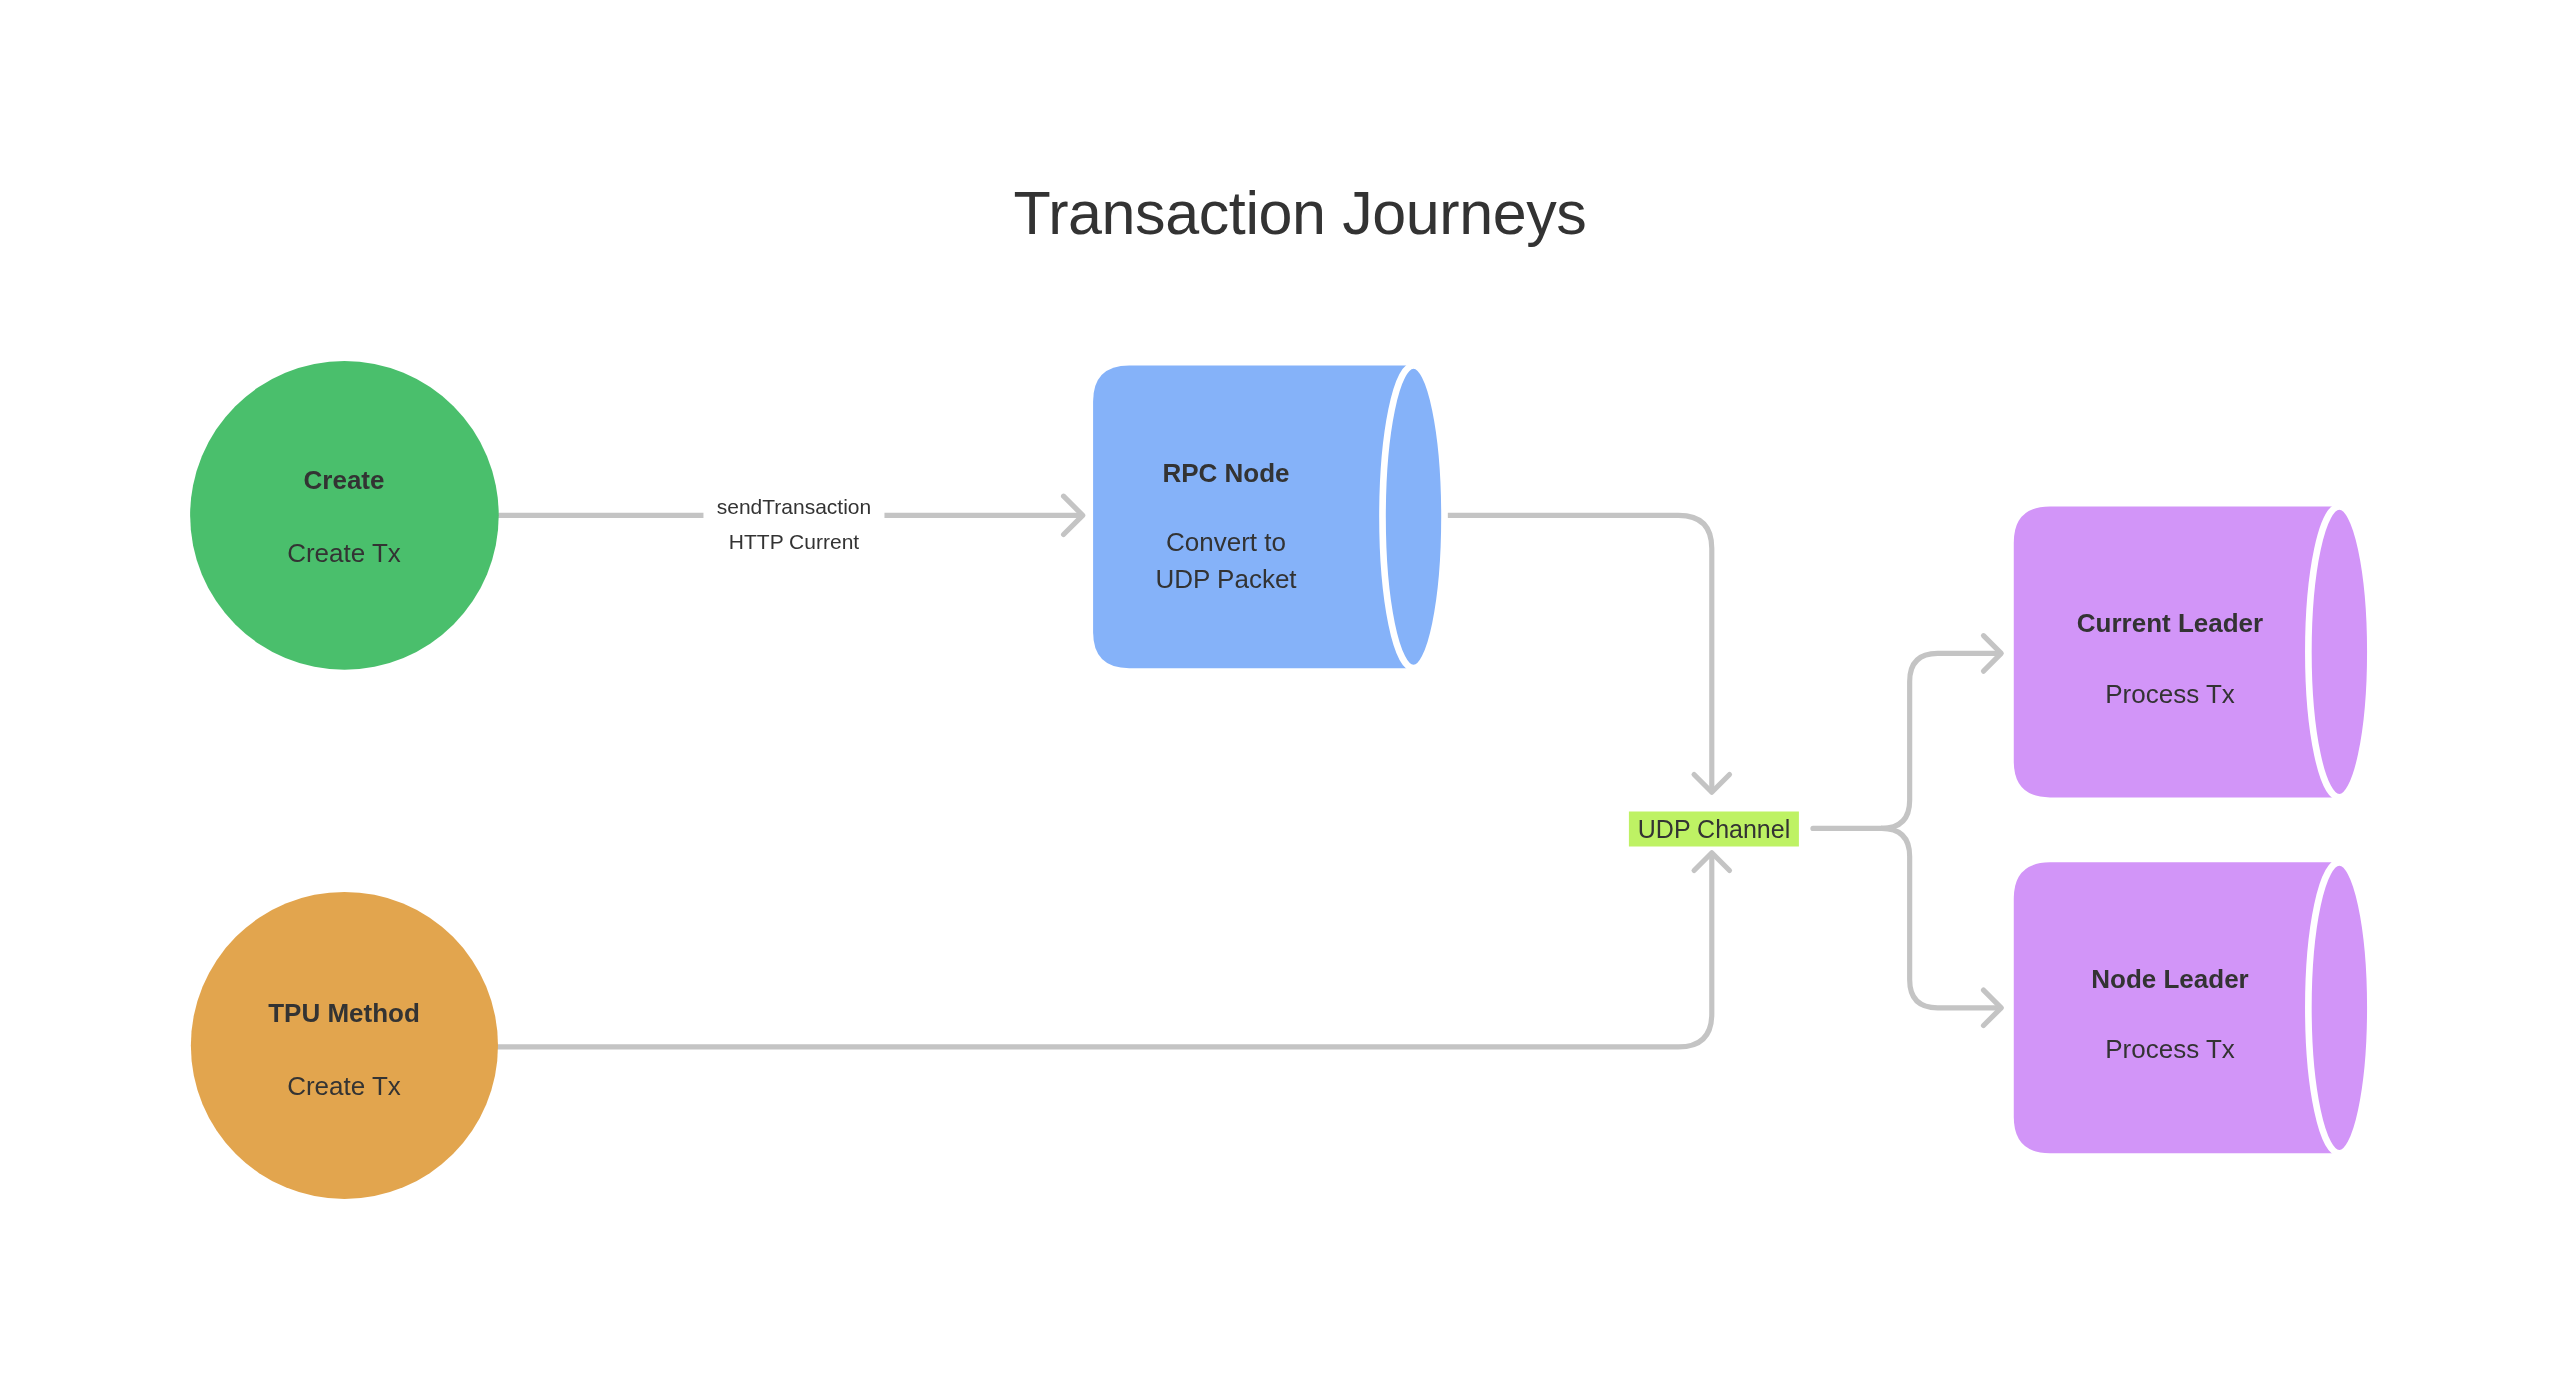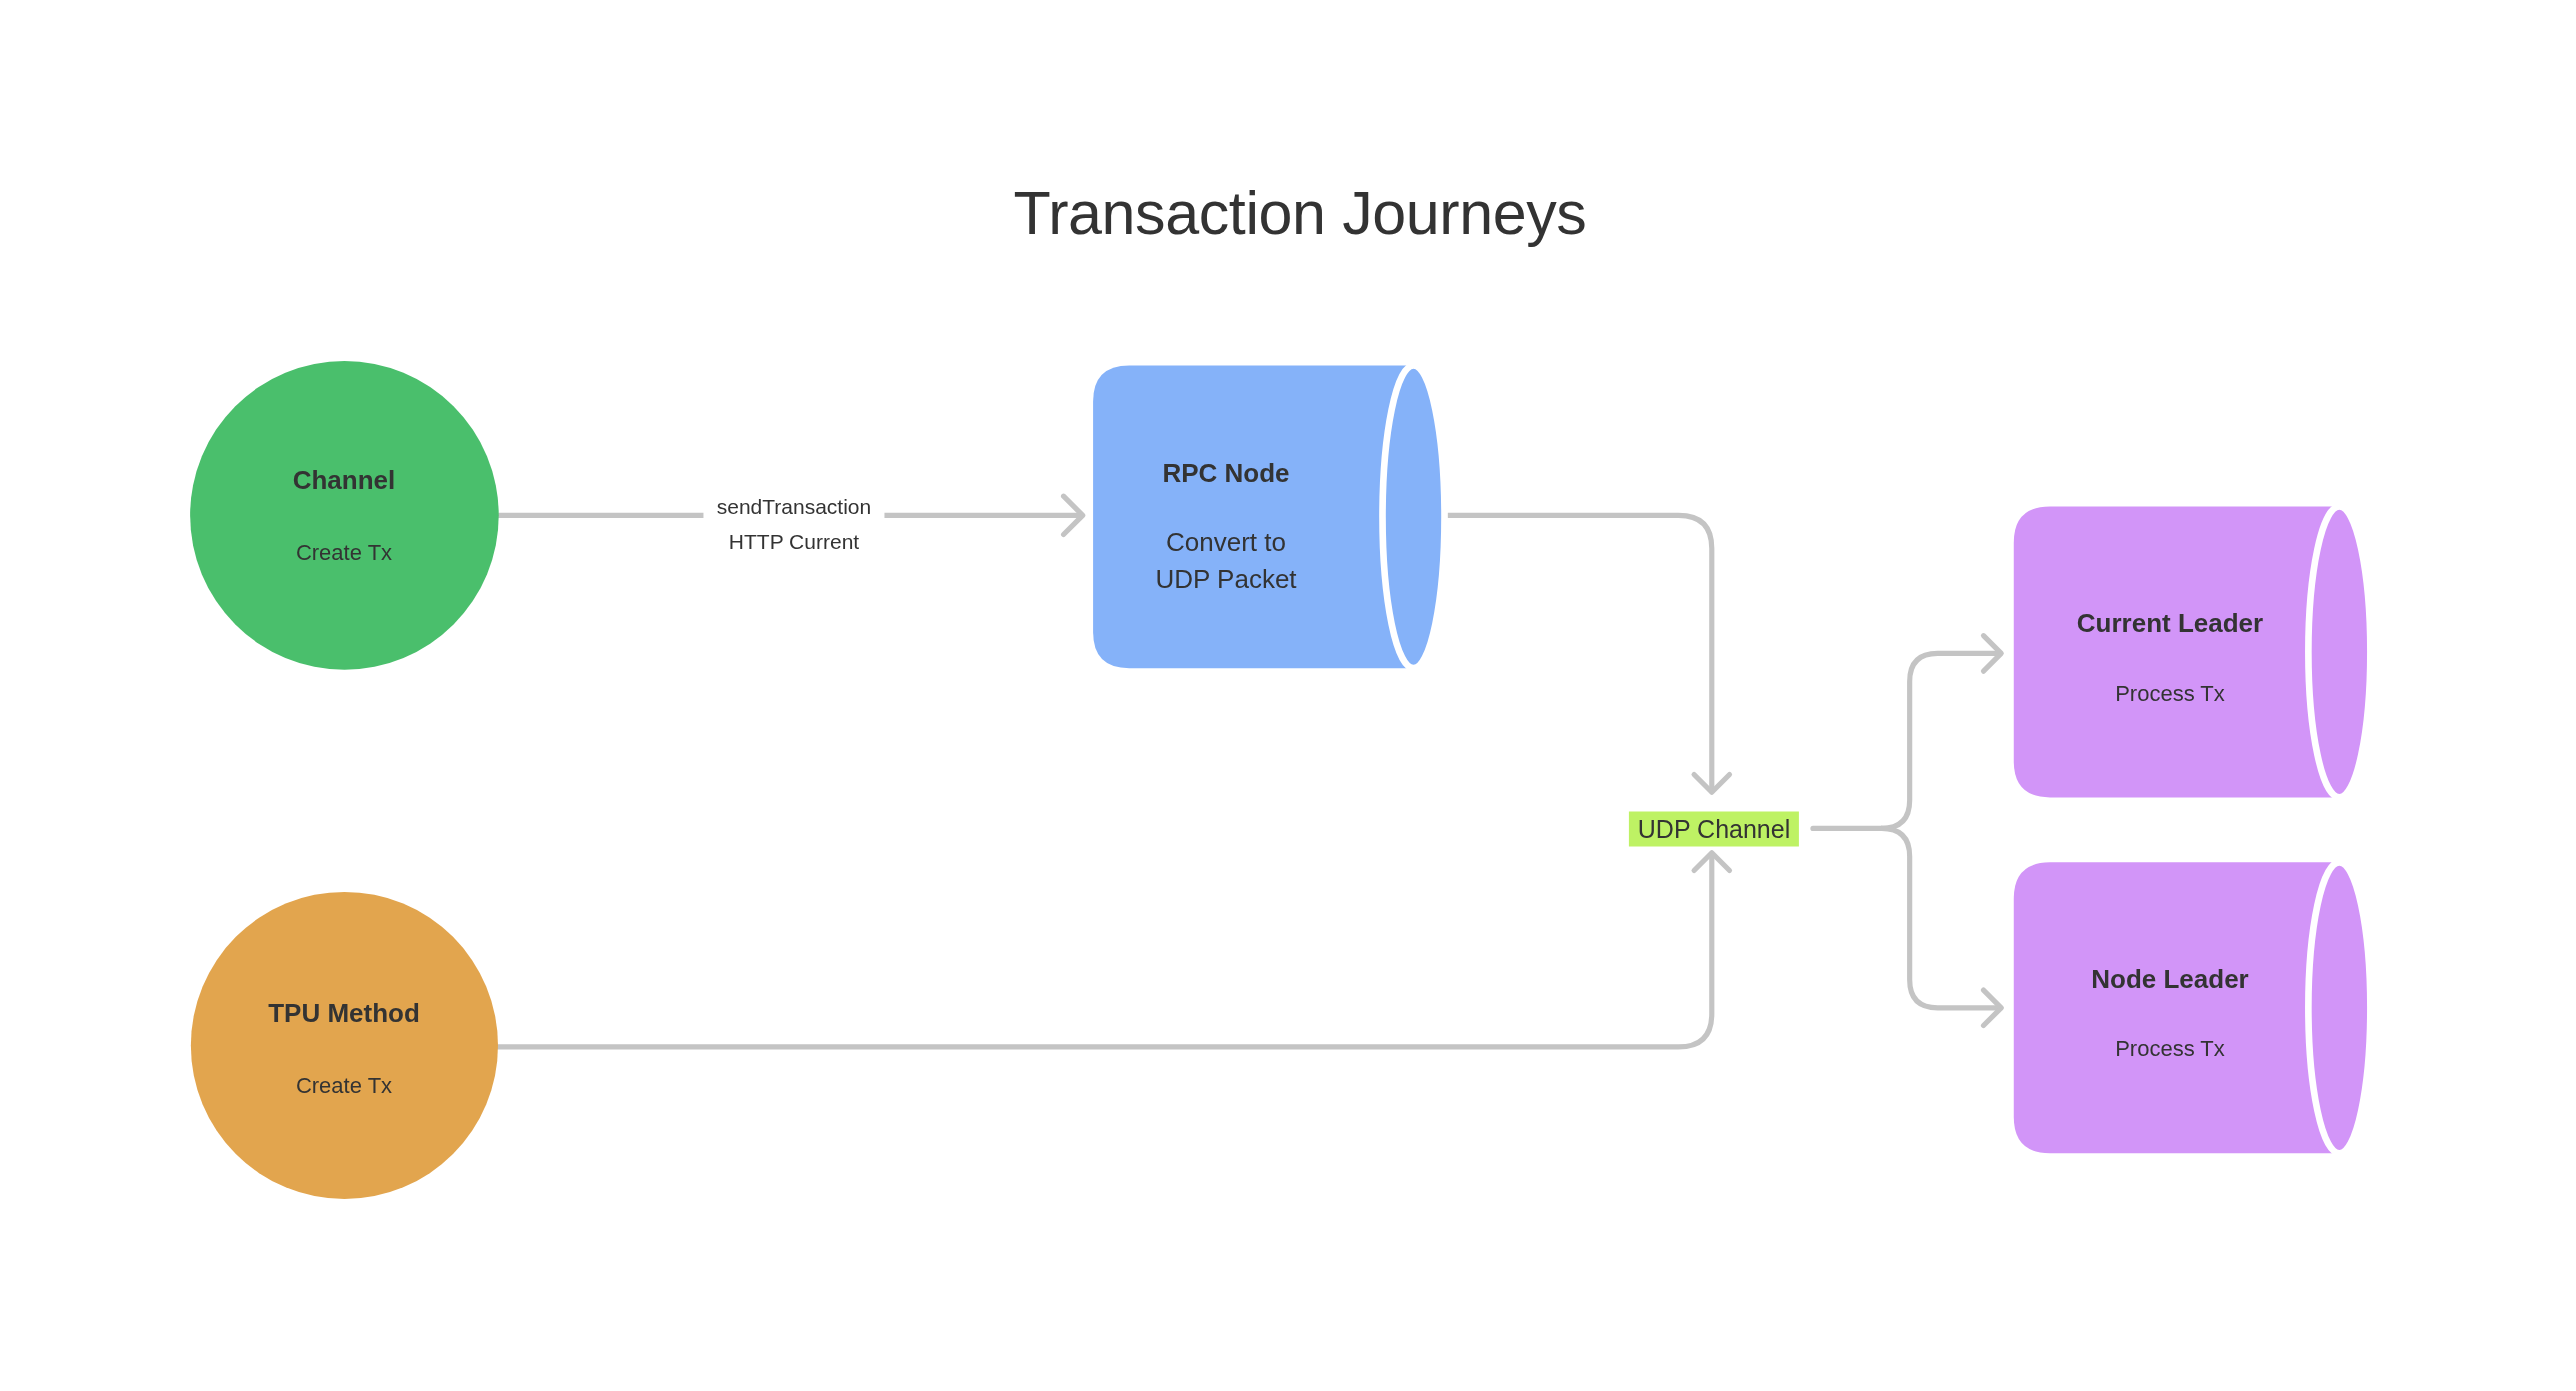--- a/index.html
+++ b/index.html
@@ -45,21 +45,21 @@
   .page-title {
     font-size: 61px;
     font-weight: 500;
     letter-spacing: -0.4px;
   }
   .node-title {
     font-size: 26px;
     font-weight: 700;
   }
   .node-subtitle {
-    font-size: 22px;
+    font-size: 26px;
     font-weight: 400;
   }
   .node-subtitle-block {
     font-size: 26px;
     font-weight: 400;
     line-height: 37px;
   }
   .edge-label {
     font-size: 21px;
     font-weight: 400;
@@ -119,21 +119,21 @@
     </g>
 
     <g transform="translate(2723,1165)">
       <path style="fill:var(--leader_fill)" d="M 445 3 L 53 3 Q 4 3 4 52 L 4 348 Q 4 397 53 397 L 445 397 Z"></path>
       <ellipse class="cap-ellipse" style="fill:var(--leader_fill)" cx="445" cy="200" rx="42" ry="197"></ellipse>
     </g>
   </svg>
 
   <div class="label page-title" style="left:1300px; top:213px;">Transaction Journeys</div>
 
-  <div class="label node-title" style="left:344px; top:480px;">Channel</div>
+  <div class="label node-title" style="left:344px; top:480px;">Create</div>
   <div class="label node-subtitle" style="left:344px; top:553px;">Create Tx</div>
 
   <div class="label node-title" style="left:344px; top:1013px;">TPU Method</div>
   <div class="label node-subtitle" style="left:344px; top:1086px;">Create Tx</div>
 
   <div class="label node-title" style="left:1226px; top:473px;">RPC Node</div>
   <div class="label node-subtitle-block" style="left:1226px; top:561px;">
     <div>Convert to</div>
     <div>UDP Packet</div>
   </div>

